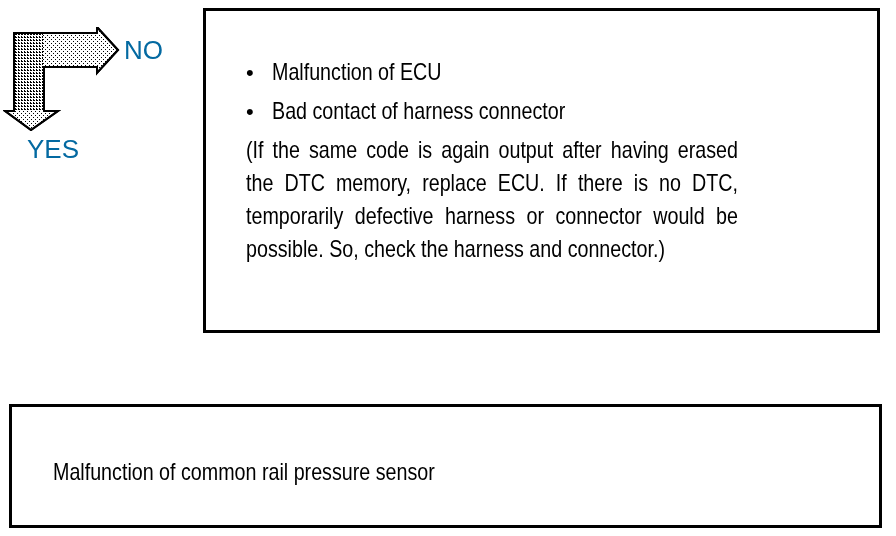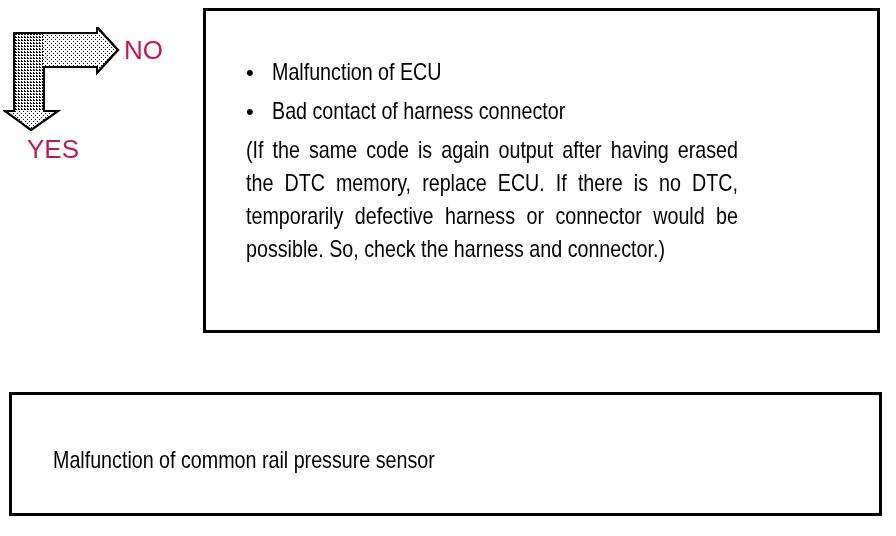--- a/index.html
+++ b/index.html
@@ -31,42 +31,42 @@
     height: 104px;
   }
 
   
   .branch-label {
     position: absolute;
     font-family: "Liberation Sans", sans-serif;
     font-size: 26px;
     line-height: 26px;
     letter-spacing: 0px;
-    color: #be185d;
+    color: #0369a1;
     white-space: nowrap;
   }
   #label-no  { left: 124px; top: 37px; }
   #label-yes { left: 11px;  top: 136px; margin-left: 16px; }
 
   
   .flow-box {
     position: absolute;
     box-sizing: border-box;
     border: 3px solid #000000;
     background: #ffffff;
   }
   #cause-box {
     left: 203px;
     top: 8px;
     width: 677px;
     height: 325px;
   }
   #conclusion-box {
     left: 9px;
-    top: 392px;
+    top: 404px;
     width: 873px;
     height: 124px;
   }
 
   
   .cond {
     font-family: "Liberation Sans Narrow", "Liberation Sans", sans-serif;
     font-stretch: condensed;
     transform-origin: left top;
   }

